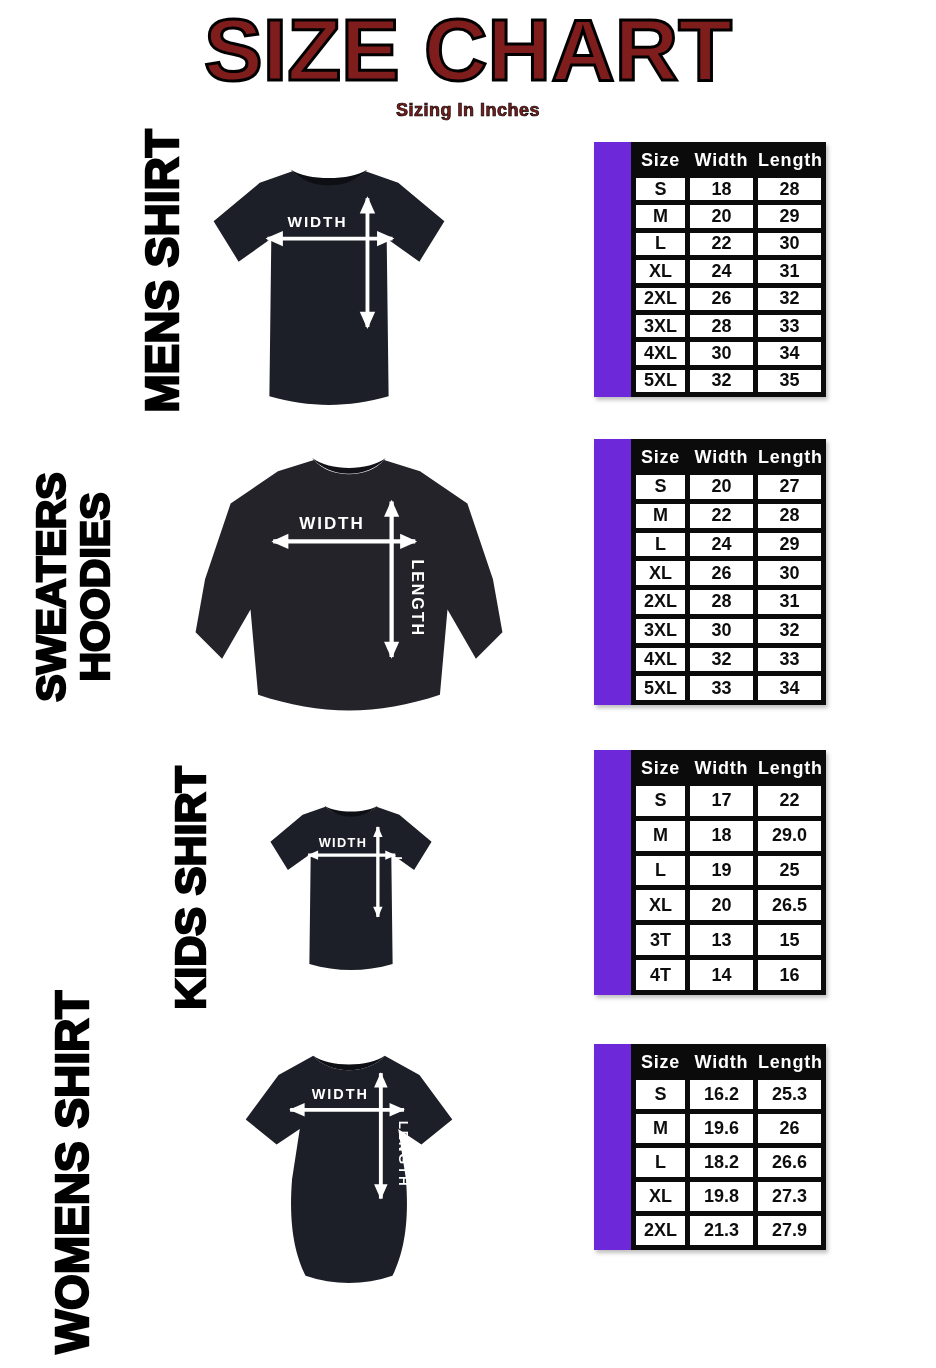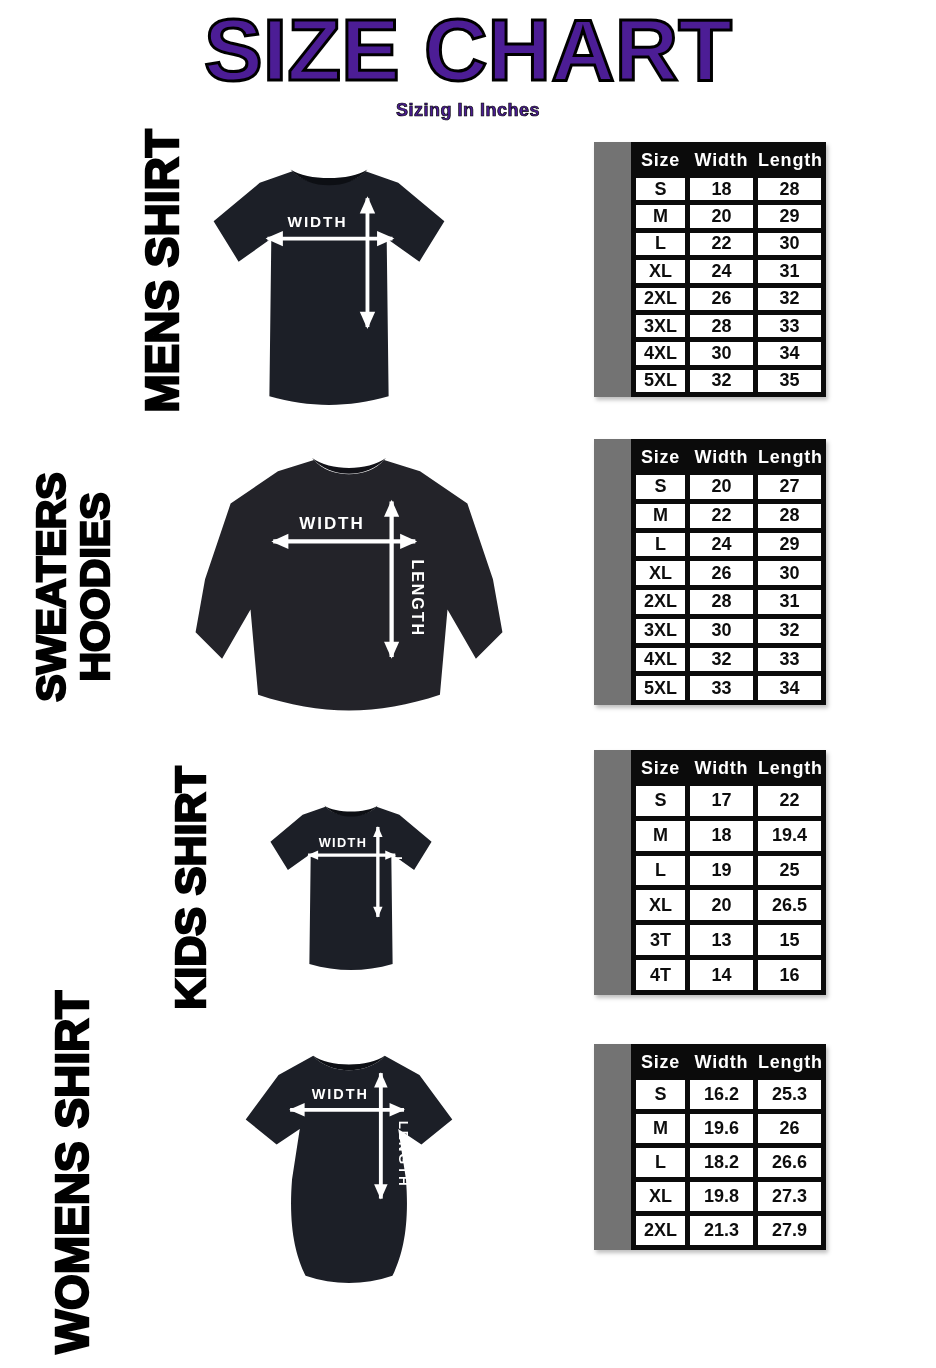--- a/index.html
+++ b/index.html
@@ -3,39 +3,39 @@
 <meta charset="utf-8">
 <style>
   * { margin:0; padding:0; box-sizing:border-box; }
   html,body { background:#ffffff; }
   body { font-family:"Liberation Sans", sans-serif; }
   #canvas {
     position:relative; width:936px; height:1368px; background:#ffffff;
     overflow:hidden; margin:0 auto;
   }
   
-  .header { position:absolute; left:0; top:6px; width:936px; text-align:center; color:#4c1d95; }
+  .header { position:absolute; left:0; top:6px; width:936px; text-align:center; color:#7f1d1d; }
   .title {
     font-size:88px; font-weight:900; letter-spacing:0px; line-height:1.0;
     -webkit-text-stroke:3px #000;
   }
   .subtitle {
     font-size:18px; font-weight:700; margin-top:6px; letter-spacing:0.5px;
     -webkit-text-stroke:0.7px #000;
   }
   
   .vlabel-anchor { position:absolute; width:0; height:0; }
   .vlabel {
     position:absolute; transform:translate(-50%,-50%) rotate(-90deg);
     white-space:nowrap; font-weight:900; color:#000; text-align:center;
     -webkit-text-stroke:2.4px #000; line-height:1.08;
   }
   .vlabel .line { display:block; white-space:nowrap; }
   
-  .table-box { position:absolute; background:#737373; box-shadow:2px 3px 4px rgba(0,0,0,0.25);padding-left:37px; }
+  .table-box { position:absolute; background:#6d28d9; box-shadow:2px 3px 4px rgba(0,0,0,0.25);padding-left:37px; }
   table.size-table {
     width:100%; height:100%; border-collapse:separate; border-spacing:5px;
     background:#0b0b0b; table-layout:fixed;
   }
   table.size-table th {
     background:#0b0b0b; color:#ffffff; font-weight:700; font-size:18px;
     letter-spacing:0.8px; height:26px; text-align:center; vertical-align:middle;
   }
   table.size-table td {
     background:#ffffff; color:#0d0d0d; font-weight:700; font-size:18px;
@@ -260,21 +260,21 @@
         </thead>
       <tbody>
           <tr>
             <td>S</td>
             <td>17</td>
             <td>22</td>
           </tr>
           <tr>
             <td>M</td>
             <td>18</td>
-            <td>19.4</td>
+            <td>29.0</td>
           </tr>
           <tr>
             <td>L</td>
             <td>19</td>
             <td>25</td>
           </tr>
           <tr>
             <td>XL</td>
             <td>20</td>
             <td>26.5</td>

